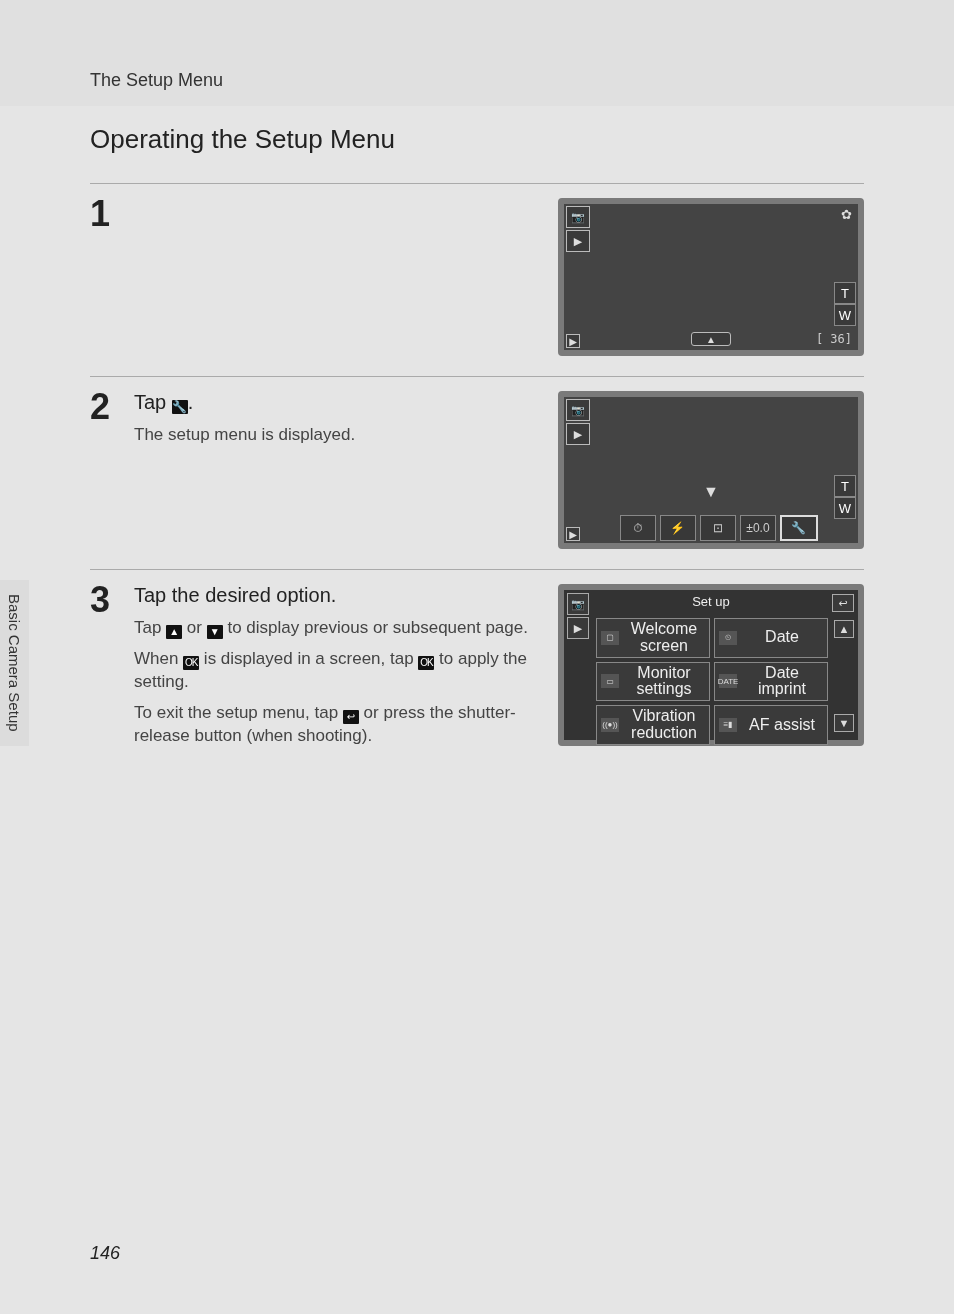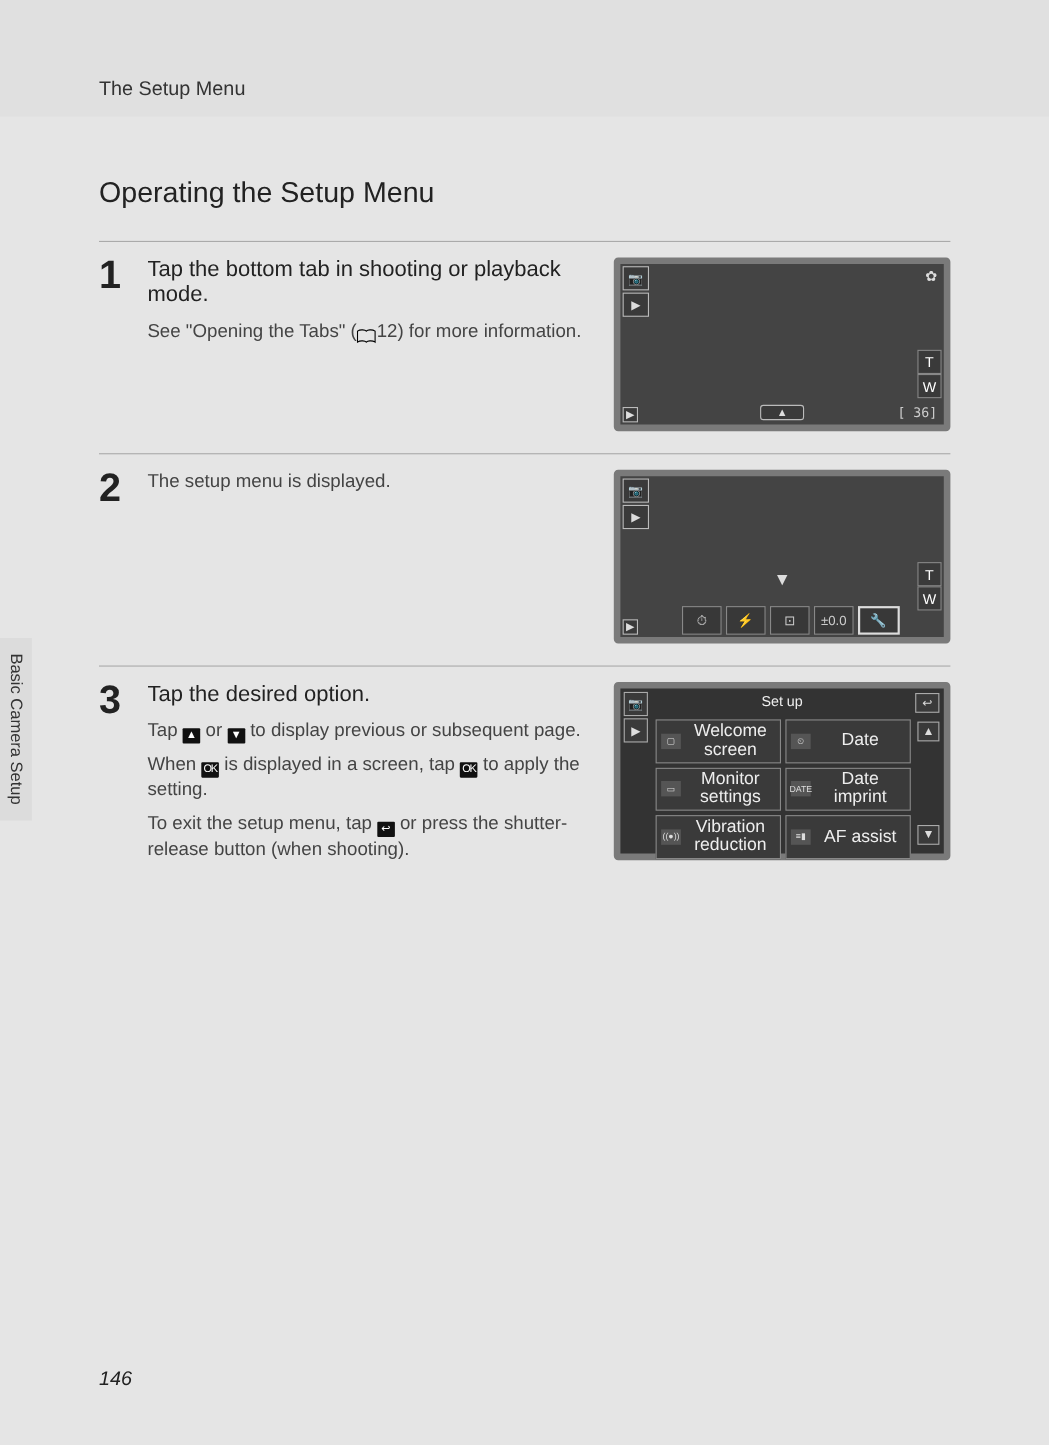--- a/index.html
+++ b/index.html
@@ -1,17 +1,17 @@
 <!DOCTYPE html>
 <html><head>
 <meta charset="utf-8">
 <style>
   * { box-sizing: border-box; margin: 0; padding: 0; }
   html, body { width: 954px; height: 1314px; background: #e5e5e5; font-family: "Segoe UI", Arial, sans-serif; color: #222; }
-  .page { position: relative; width: 954px; height: 1314px; padding: 92px 90px 40px 90px; }
+  .page { position: relative; width: 954px; height: 1314px; padding: 56px 90px 40px 90px; }
   .header-band { position: absolute; left: 0; right: 0; top: 0; height: 106px; background: #e0e0e0; }
   .running-head { position: absolute; top: 70px; left: 90px; font-size: 18px; color: #333; }
   .title { font-size: 26px; font-weight: 400; margin-top: 62px; margin-bottom: 28px; padding-top: 6px; }
   .hr { height: 1px; background: #aaa; margin: 0; }
   .step { display: flex; margin-top: 14px; }
   .step-num { font-size: 36px; font-weight: 700; width: 44px; flex-shrink: 0; line-height: 0.9; }
   .step-body { flex: 1; }
   .step-row { display: flex; gap: 20px; align-items: flex-start; }
   .step-text { flex: 1; }
   .step-head { font-size: 20px; margin-bottom: 10px; }
@@ -54,28 +54,20 @@
   <div class="header-band"></div>
   <div class="running-head">The Setup Menu</div>
 
   <h1 class="title">Operating the Setup Menu</h1>
   <div class="hr"></div>
 
   <div class="step">
     <div class="step-num">1</div>
     <div class="step-body">
       <div class="step-row">
-        <div class="step-text">
-          <div class="step-head">Tap the bottom tab in shooting or playback mode.</div>
-          <div class="step-sub">
-            <span>See "Opening the Tabs" (</span><span class="ic book"><svg width="18" height="14" viewBox="0 0 18 14">
-                  <path d="M1 2 C4 0 8 1 9 2 C10 1 14 0 17 2 V12 C14 10 10 11 9 12 C8 11 4 10 1 12 Z" fill="none" stroke="#000" stroke-width="1"></path>
-                </svg></span><span>12) for more information.</span>
-          </div>
-        </div>
         <div class="lcd">
           <div class="side-left">
             <div class="tab">📷</div>
             <div class="tab">▶</div>
             <div class="arrow">▶</div>
           </div>
           <div class="star">✿</div>
           <div class="side-right" style="top:78px">
             <div class="zoom">T</div>
             <div class="zoom">W</div>
@@ -88,20 +80,23 @@
   </div>
 
   <div class="spacer"></div>
   <div class="hr"></div>
 
   <div class="step">
     <div class="step-num">2</div>
     <div class="step-body">
       <div class="step-row">
         <div class="step-text">
+          <div class="step-head">
+            <span>Tap </span><span class="ic" style="font-size:12px">🔧</span><span>.</span>
+          </div>
           <div class="step-sub">The setup menu is displayed.</div>
         </div>
         <div class="lcd">
           <div class="side-left">
             <div class="tab">📷</div>
             <div class="tab">▶</div>
             <div class="arrow">▶</div>
           </div>
           <div class="side-right" style="top:78px">
             <div class="zoom">T</div>

